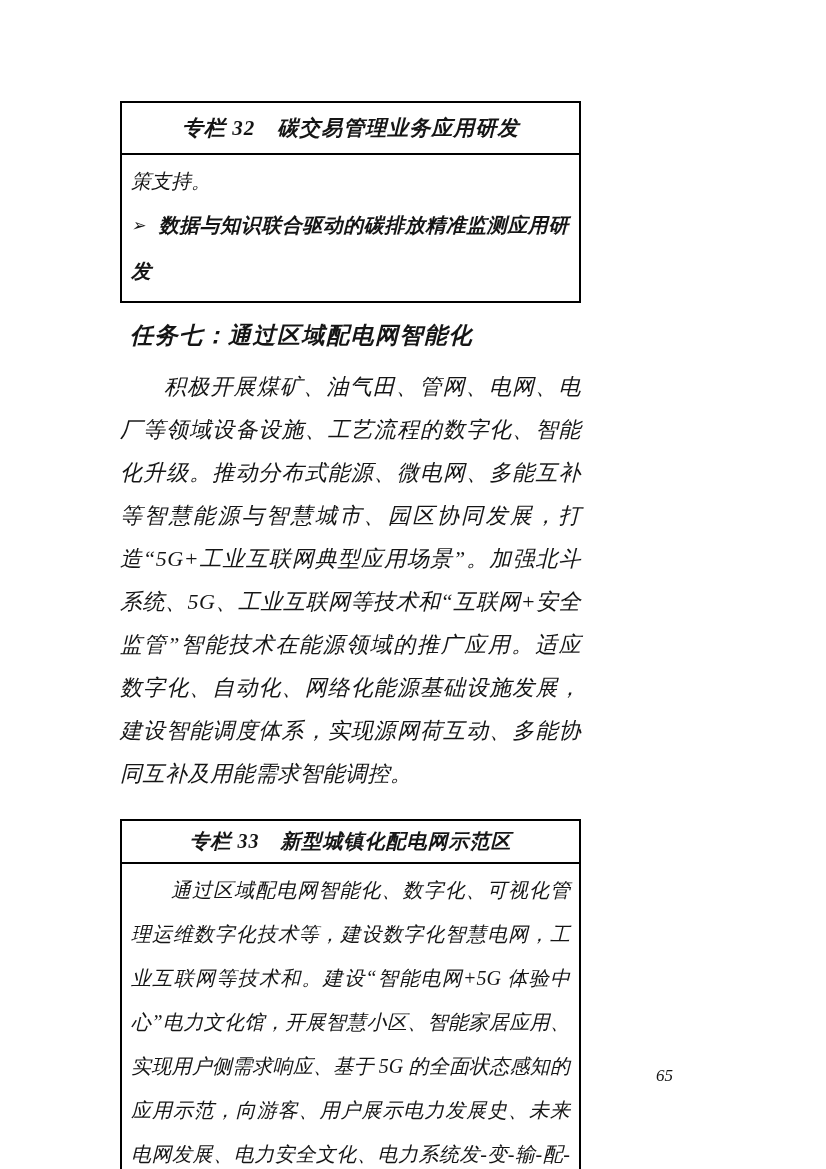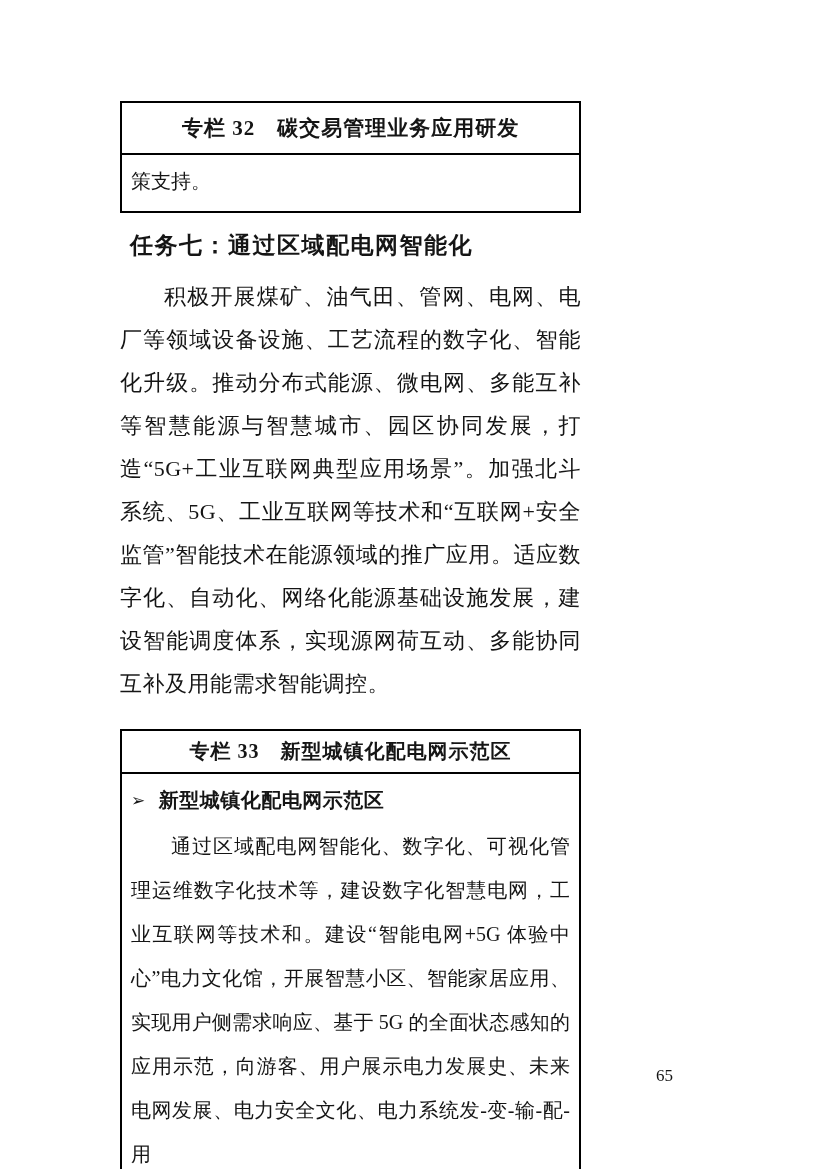--- a/index.html
+++ b/index.html
@@ -8,20 +8,21 @@
     background: #ffffff;
   }
   .page {
     position: relative;
     width: 700px;
     height: 1169px;
     background: #ffffff;
     color: #151515;
     font-family: "Liberation Serif", "DejaVu Serif", serif;
     overflow: hidden;
+    font-style: italic;
   }
   .content {
     padding: 101px 119px 0 120px; 
   }
 
   
   .kuang {
     border: 2px solid #000;
     background: #fff;
   }
@@ -93,33 +94,33 @@
 </head>
 <body>
 
 <div class="page">
   <div class="content">
 
     <div class="kuang box32">
       <div class="kuang-title">专栏 32　碳交易管理业务应用研发</div>
       <div class="kuang-body">
         <div class="cont-line">策支持。</div>
+        <div class="bullet-line">
+          <span class="bullet-icon">➢</span><span>数据与知识联合驱动的碳排放精准监测应用研发</span>
+        </div>
       </div>
     </div>
 
     <h2 class="task-heading">任务七：通过区域配电网智能化</h2>
 
     <p class="body-para">积极开展煤矿、油气田、管网、电网、电厂等领域设备设施、工艺流程的数字化、智能化升级。推动分布式能源、微电网、多能互补等智慧能源与智慧城市、园区协同发展，打造“5G+工业互联网典型应用场景”。加强北斗系统、5G、工业互联网等技术和“互联网+安全监管”智能技术在能源领域的推广应用。适应数字化、自动化、网络化能源基础设施发展，建设智能调度体系，实现源网荷互动、多能协同互补及用能需求智能调控。</p>
 
     <div class="kuang box33">
       <div class="kuang-title">专栏 33　新型城镇化配电网示范区</div>
       <div class="kuang-body">
-        <div class="bullet-line">
-          <span class="bullet-icon">➢</span><span>新型城镇化配电网示范区</span>
-        </div>
         <p class="kuang-para">通过区域配电网智能化、数字化、可视化管理运维数字化技术等，建设数字化智慧电网，工业互联网等技术和。建设“智能电网+5G 体验中心”电力文化馆，开展智慧小区、智能家居应用、实现用户侧需求响应、基于 5G 的全面状态感知的应用示范，向游客、用户展示电力发展史、未来电网发展、电力安全文化、电力系统发-变-输-配-用</p>
       </div>
     </div>
 
   </div>
 
   <div class="page-number">65</div>
 </div>
 
 </body></html>

